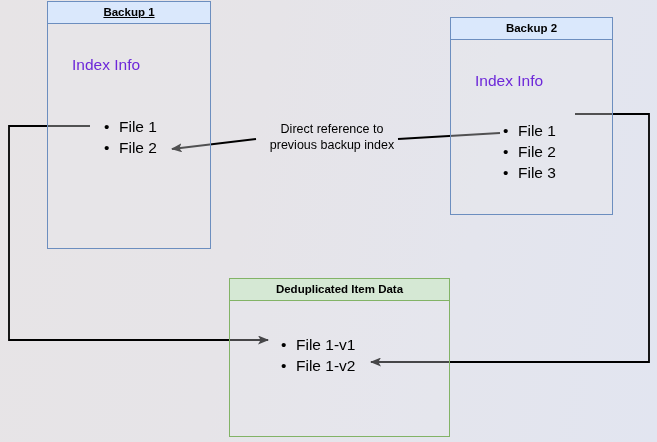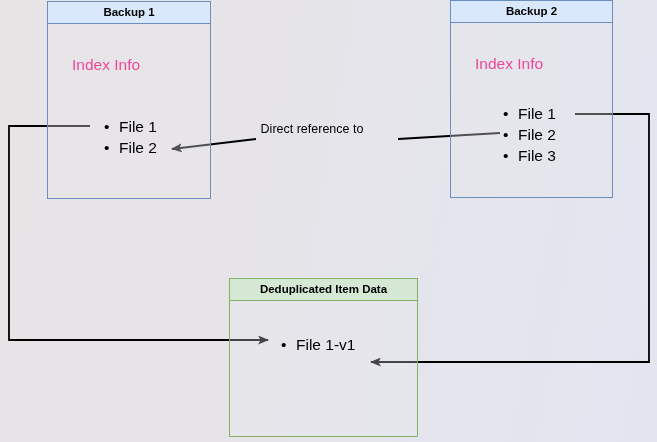--- a/index.html
+++ b/index.html
@@ -58,21 +58,21 @@
   }
   .node-body {
     position: relative;
     height: calc(100% - 22px);
   }
   .index-title {
     position: absolute;
     left: 24px;
     top: 32px;
     font-size: 15.5px;
-    color: #ec4899;
+    color: #6d28d9;
     white-space: nowrap;
   }
   .file-list {
     position: absolute;
     margin: 0;
     padding: 0;
     list-style: none;
   }
   .file-list li {
     position: relative;
@@ -83,30 +83,30 @@
     white-space: nowrap;
   }
   .file-list li::before {
     content: "\2022";
     position: absolute;
     left: 0;
     top: 0;
     font-size: 15.5px;
     line-height: 21px;
   }
-  #backup1-node { left: 47px; top: 1px; width: 164px; height: 198px; }
-  #backup2-node { left: 450px; top: 0; width: 163px; height: 198px; }
-  #dedup-node   { left: 229px; top: 278px; width: 189px; height: 159px; }
+  #backup1-node { left: 47px; top: 1px; width: 164px; height: 248px; text-decoration: underline; }
+  #backup2-node { left: 450px; top: 17px; width: 163px; height: 198px; }
+  #dedup-node   { left: 229px; top: 278px; width: 221px; height: 159px; }
   #backup1-files { left: 56px; top: 92px; }
   #backup2-files { left: 52px; top: 80px; }
   #dedup-files   { left: 51px; top: 33px; text-align: right; }
   #dedup-node .node-header { font-size: 11.5px; }
   .edge-label {
     position: absolute;
-    left: 234px;
+    left: 254px;
     top: 121px;
     width: 156px;
     text-align: center;
     font-size: 12.5px;
     line-height: 16px;
     color: #000;
   }
 </style>
 </head>
 <body>
@@ -150,21 +150,23 @@
         <li>File 3</li>
       </ul>
     </div>
   </div>
 
   <div class="node-box green-node" id="dedup-node">
     <div class="node-header">Deduplicated Item Data</div>
     <div class="node-body">
       <ul class="file-list" id="dedup-files">
         <li>File 1-v1</li>
+        <li>File 1-v2</li>
       </ul>
     </div>
   </div>
 
   <div class="edge-label">
     <div>Direct reference to</div>
+    <div>previous backup index</div>
   </div>
 
 </div>
 
 </body></html>

